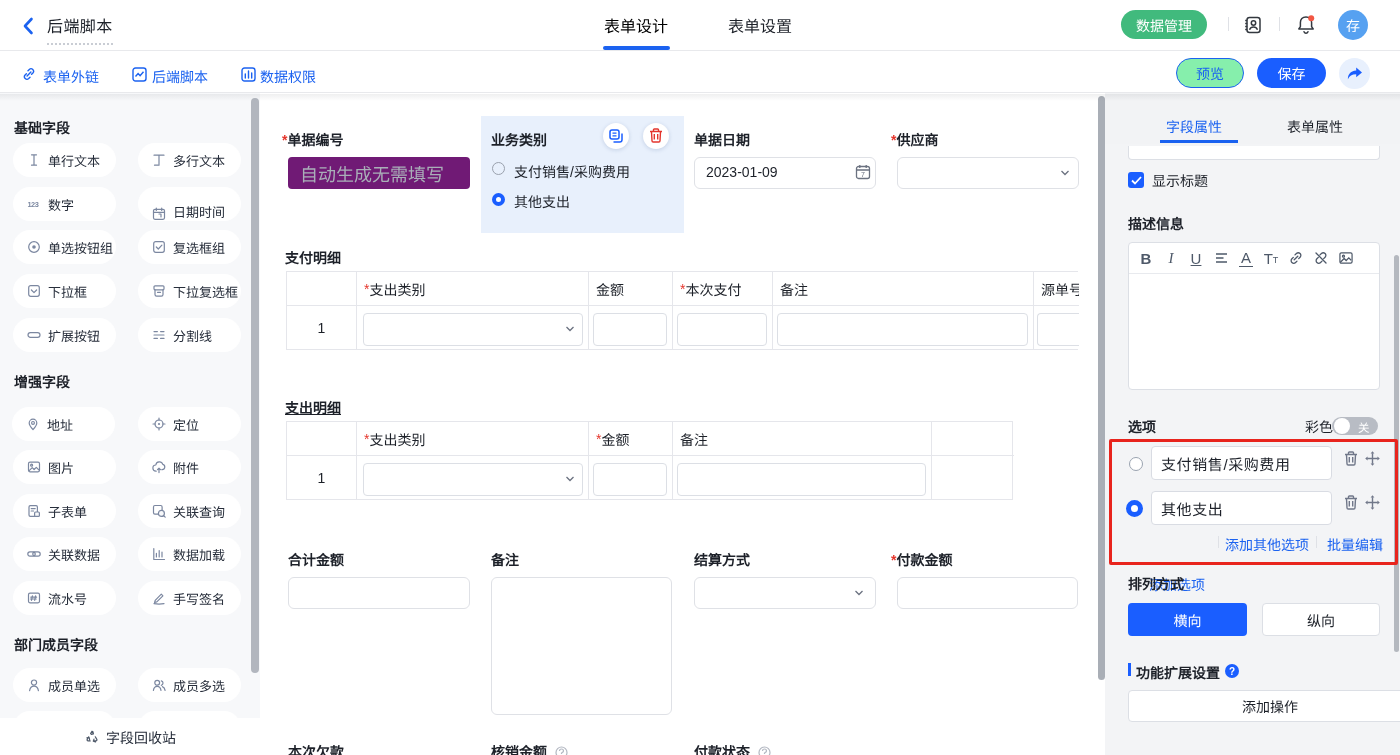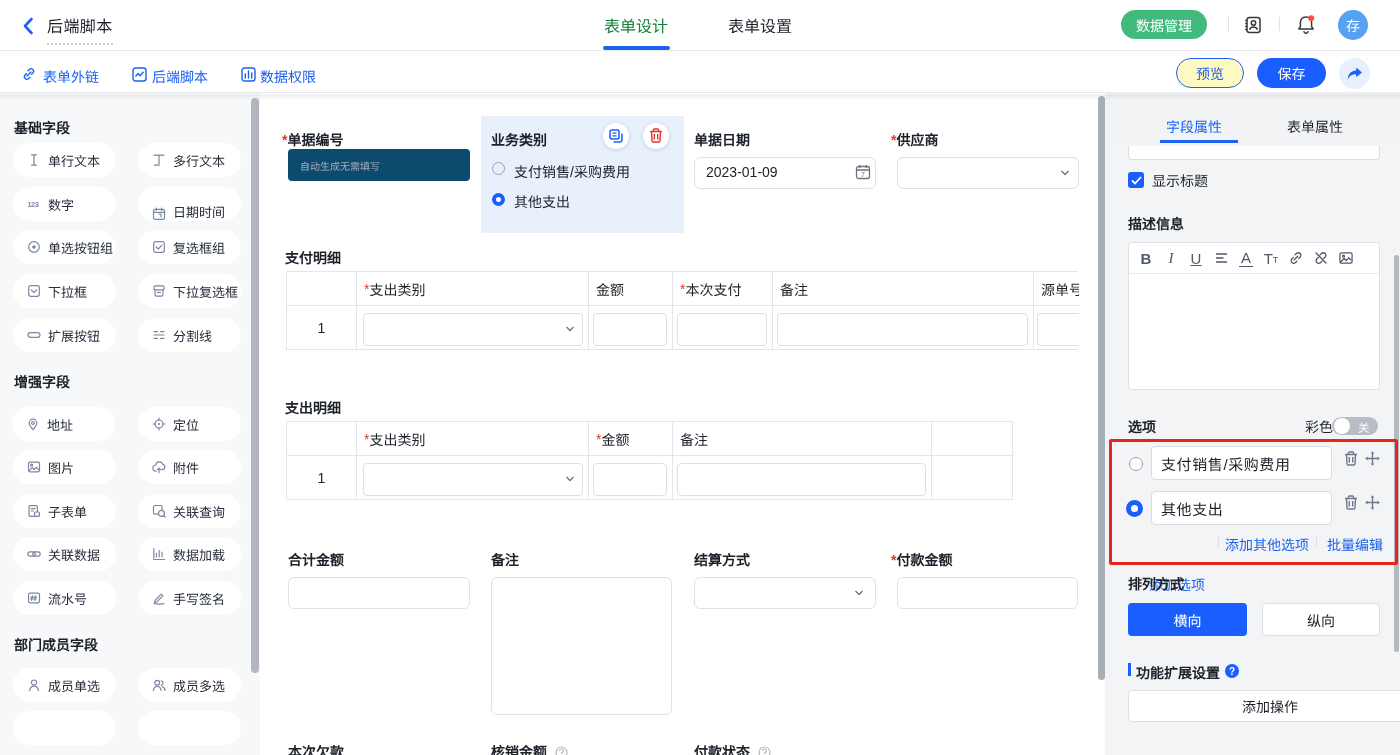--- a/index.html
+++ b/index.html
@@ -35,21 +35,21 @@
   .eb { width:14px; display:flex; justify-content:center; align-items:center; margin-right:11px; flex:none; }
 </style>
 </head>
 <body>
 
 <div id="topbar">
   <svg class="abs" style="left:22px;top:17px" width="12" height="18" viewBox="0 0 12 18">
       <path d="M9.5 2 L3 9 L9.5 16" fill="none" stroke="#1b62f0" stroke-width="2.6" stroke-linecap="round" stroke-linejoin="round"></path>
     </svg>
   <div class="abs" style="left:47px;top:13px;font-size:16px;font-weight:400;letter-spacing:0.4px;border-bottom:2px dotted #c9cdd4;padding-bottom:6px;">后端脚本</div>
-  <div class="abs" style="left:604px;top:13px;font-size:16px;color:#15803d;font-weight:400;">表单设计</div>
+  <div class="abs" style="left:604px;top:13px;font-size:16px;color:#000000;font-weight:400;">表单设计</div>
   <div class="abs" style="left:603px;top:46px;width:67px;height:4px;background:#1b62f0;border-radius:2px;"></div>
   <div class="abs" style="left:728px;top:13px;font-size:16px;">表单设置</div>
   <div class="abs" style="left:1121px;top:10px;width:86px;height:29px;border-radius:15px;background:#41ba7d;color:#fff;font-size:14px;display:flex;align-items:center;justify-content:center;">数据管理</div>
   <div class="abs" style="left:1228px;top:17px;width:1px;height:14px;background:#dfe1e6;"></div>
   <svg class="abs" style="left:1243px;top:15px" width="20" height="20" viewBox="0 0 20 20" fill="none" stroke="#33383f" stroke-width="1.5">
     <rect x="4" y="2.5" width="13" height="15" rx="2.5"></rect>
     <circle cx="10.5" cy="8" r="2.2"></circle>
     <path d="M6.5 14.8 c0.8-2 2.2-2.8 4-2.8 s3.2 0.8 4 2.8" stroke-width="1.4"></path>
     <path d="M2.2 5.5 h2 M2.2 8.5 h2 M2.2 11.5 h2 M2.2 14.5 h2" stroke-width="1.3"></path>
   </svg>
@@ -71,21 +71,21 @@
     <rect x="1" y="1" width="13" height="13" rx="2.5"></rect>
     <path d="M3.5 9.5 l2.6-3 2 2.2 3.4-4"></path>
   </svg>
   <div class="abs blue" style="left:152px;top:15px;font-size:14px;">后端脚本</div>
   <svg class="abs" style="left:241px;top:16px" width="15" height="15" viewBox="0 0 15 15" fill="none" stroke="#1b62f0" stroke-width="1.4">
     <rect x="1" y="1" width="13" height="13" rx="2.5"></rect>
     <path d="M4.3 7 v4 M7.5 4 v7 M10.7 6 v5" stroke-linecap="round"></path>
   </svg>
   <div class="abs blue" style="left:260px;top:15px;font-size:14px;">数据权限</div>
 
-  <div class="abs" style="left:1176px;top:7px;width:68px;height:30px;border-radius:15px;border:1px solid #1b62f0;color:#1b62f0;font-size:14px;display:flex;align-items:center;justify-content:center;background:#fef9c3;">预览</div>
+  <div class="abs" style="left:1176px;top:7px;width:68px;height:30px;border-radius:15px;border:1px solid #1b62f0;color:#1b62f0;font-size:14px;display:flex;align-items:center;justify-content:center;background:#86efac;">预览</div>
   <div class="abs" style="left:1257px;top:7px;width:69px;height:30px;border-radius:15px;background:#1a5eff;color:#fff;font-size:14px;display:flex;align-items:center;justify-content:center;">保存</div>
   <div class="abs" style="left:1339px;top:7px;width:31px;height:31px;border-radius:50%;background:#e8f0fd;display:flex;align-items:center;justify-content:center;">
     <svg width="16" height="14" viewBox="0 0 16 14">
         <path d="M9.2 0.6 L15 5.4 L9.2 10.2 V7.2 C4.8 7.2 2.4 8.8 0.9 12.2 C0.8 8 3.1 3.8 9.2 3.5 Z" fill="#1a5eff"></path>
       </svg>
   </div>
 </div>
 
 <div id="sidebar">
   <div class="sec-title" style="top:24px;">基础字段</div>
@@ -171,27 +171,35 @@
   <div class="pill" style="left:13px;top:575px;"><svg width="14" height="14" viewBox="0 0 14 14" fill="none" stroke="#7b87a0" stroke-width="1.2" stroke-linecap="round" stroke-linejoin="round">
         <circle cx="7" cy="4.6" r="2.6"></circle>
         <path d="M2.6 12.6 c.5-2.9 2.1-4.4 4.4-4.4 s3.9 1.5 4.4 4.4"></path>
       </svg>成员单选</div>
   <div class="pill" style="left:138px;top:575px;"><svg width="14" height="14" viewBox="0 0 14 14" fill="none" stroke="#7b87a0" stroke-width="1.2" stroke-linecap="round" stroke-linejoin="round">
         <circle cx="5.2" cy="4.8" r="2.4"></circle>
         <path d="M1.4 12.4 c.4-2.6 1.7-4 3.8-4 s3.4 1.4 3.8 4 M9.3 2.8 a2.4 2.4 0 0 1 0 4.6 M10.4 8.6 c1.5.5 2.4 1.7 2.7 3.8"></path>
       </svg>成员多选</div>
   <div class="pill" style="left:13px;top:618px;"></div>
   <div class="pill" style="left:138px;top:618px;"></div>
+  <div class="abs" style="left:0;top:625px;width:260px;height:37px;background:#fff;display:flex;align-items:center;justify-content:center;font-size:14px;color:#272e3b;">
+    <svg width="16" height="16" viewBox="0 0 16 16" fill="none" stroke="#4e5969" stroke-width="1.2" stroke-linecap="round" stroke-linejoin="round" style="margin-right:6px;">
+      <path d="M6.6 4.6 L8 2.2 l1.4 2.4 M8.9 2.6 l.5 2.2 -2.2.5"></path>
+      <path d="M4.7 7.8 L3.2 10.4 a1 1 0 0 0 .87 1.5 h2.1 M2.9 8.9 l2.2-.5 .5 2.2"></path>
+      <path d="M11.3 7.8 l1.5 2.6 a1 1 0 0 1 -.87 1.5 H9.3 M10 10.2 l-.6 2.1 2.1.7"></path>
+    </svg>
+    字段回收站
+  </div>
   <div class="abs" style="left:251px;top:5px;width:8px;height:575px;background:#b2b6be;border-radius:4px;"></div>
 </div>
 
 <div id="canvas">
 
   <div class="flabel" style="left:22px;top:36px;"><span class="star">*</span>单据编号</div>
-  <div class="abs" style="left:28px;top:56px;width:182px;height:32px;background:#0c4a6e;border-radius:4px;color:#a9aeb8;font-size:10px;display:flex;align-items:center;padding-left:12px;">自动生成无需填写</div>
+  <div class="abs" style="left:28px;top:64px;width:182px;height:32px;background:#701a75;border-radius:4px;color:#a9aeb8;font-size:18px;display:flex;align-items:center;padding-left:12px;">自动生成无需填写</div>
 
   <div class="abs" style="left:221px;top:23px;width:203px;height:117px;background:#e8f0fc;"></div>
   <div class="flabel" style="left:231px;top:36px;">业务类别</div>
   <div class="abs" style="left:343px;top:30px;width:26px;height:26px;background:#fff;border-radius:50%;box-shadow:0 1px 4px rgba(30,60,120,.18);"></div>
   <svg class="abs" style="left:349px;top:36px" width="14" height="14" viewBox="0 0 14 14" fill="none" stroke="#1a5eff" stroke-width="1.5">
       <rect x="1" y="1" width="9" height="9" rx="2"></rect>
       <path d="M3.5 4.2 h4 M3.5 6.8 h4" stroke-width="1.2"></path>
       <path d="M4.5 13 h6.2 c1.3 0 2.3-1 2.3-2.3 V4.5"></path>
     </svg>
   <div class="abs" style="left:383px;top:30px;width:26px;height:26px;background:#fff;border-radius:50%;box-shadow:0 1px 4px rgba(30,60,120,.18);"></div>
@@ -235,21 +243,21 @@
     <div class="cellinp" style="left:76px;top:41px;width:220px;height:33px;"></div>
     <svg class="chev" style="left:278px;top:52px" viewBox="0 0 10 10">
         <path d="M1.5 3 L5 6.5 L8.5 3" fill="none" stroke="#6b7280" stroke-width="1.3"></path>
       </svg>
     <div class="cellinp" style="left:306px;top:41px;width:74px;height:33px;"></div>
     <div class="cellinp" style="left:390px;top:41px;width:90px;height:33px;"></div>
     <div class="cellinp" style="left:490px;top:41px;width:251px;height:33px;"></div>
     <div class="cellinp" style="left:750px;top:41px;width:42px;height:33px;border-right:none;border-radius:4px 0 0 4px;"></div>
   </div>
 
-  <div class="flabel" style="left:25px;top:304px;">支出明细</div>
+  <div class="flabel" style="left:25px;top:304px;text-decoration:underline;">支出明细</div>
   <div class="tbl" style="left:26px;top:328px;width:727px;height:79px;">
     <div class="hcell" style="left:69px;width:232px;"><span class="star">*</span>支出类别</div>
     <div class="hcell" style="left:301px;width:84px;"><span class="star">*</span>金额</div>
     <div class="hcell" style="left:385px;width:259px;">备注</div>
     <div class="hcell" style="left:644px;width:83px;"></div>
     <div class="bcell" style="left:69px;width:232px;"></div>
     <div class="bcell" style="left:301px;width:84px;"></div>
     <div class="bcell" style="left:385px;width:259px;"></div>
     <div class="bcell" style="left:644px;width:83px;"></div>
     <div class="abs" style="left:0;top:33px;width:727px;height:1px;background:#e5e6eb;"></div>

